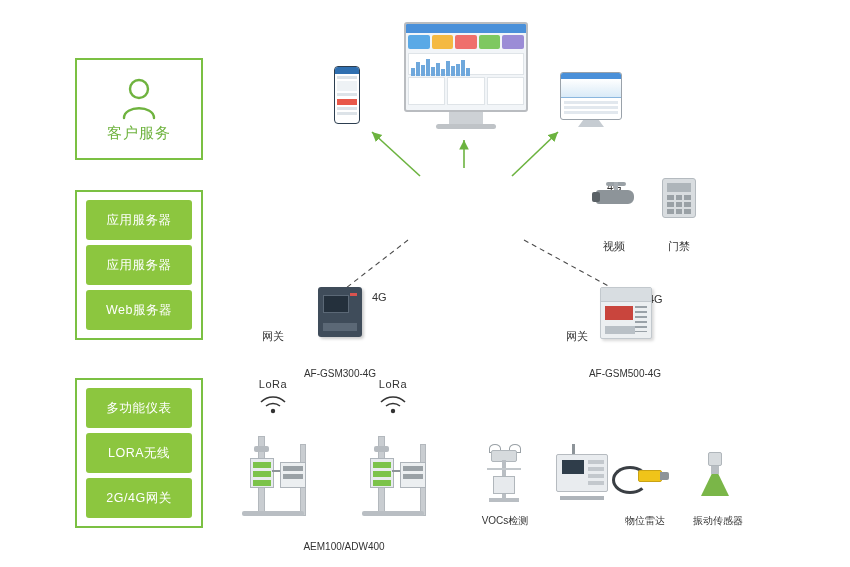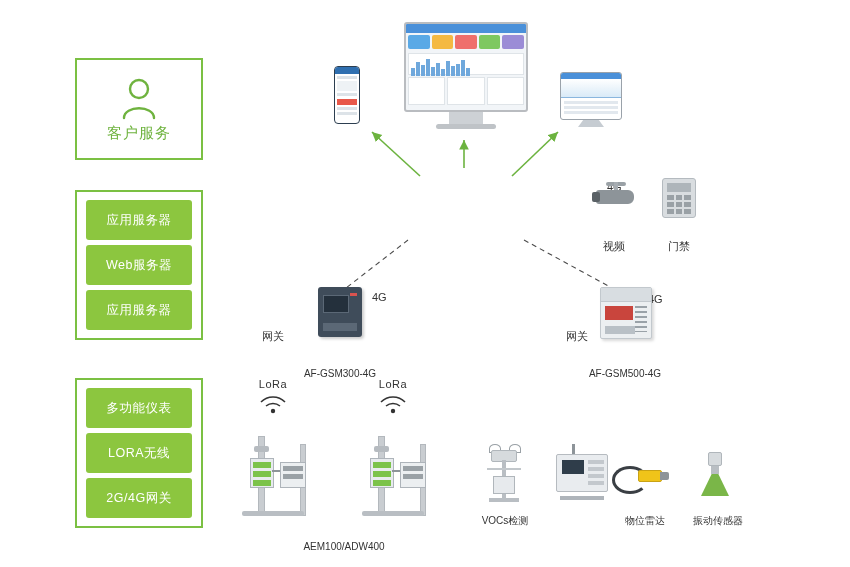--- a/index.html
+++ b/index.html
@@ -258,22 +258,22 @@
   <div class="panel panel-customer">
     <svg class="cust-icon" viewBox="0 0 40 46">
       <circle cx="20" cy="13" r="9" fill="none" stroke="#6fb33f" stroke-width="2.4"></circle>
       <path d="M5 42 C5 29 35 29 35 42" fill="none" stroke="#6fb33f" stroke-width="2.4" stroke-linecap="round"></path>
     </svg>
     <div class="cust-label">客户服务</div>
   </div>
 
   <div class="panel panel-servers">
     <div class="chip">应用服务器</div>
+    <div class="chip">应用服务器</div>
     <div class="chip">Web服务器</div>
-    <div class="chip">应用服务器</div>
   </div>
 
   <div class="panel panel-devices">
     <div class="chip">多功能仪表</div>
     <div class="chip">LORA无线</div>
     <div class="chip">2G/4G网关</div>
   </div>
 
   <div class="monitor">
     <div class="mon-screen">

